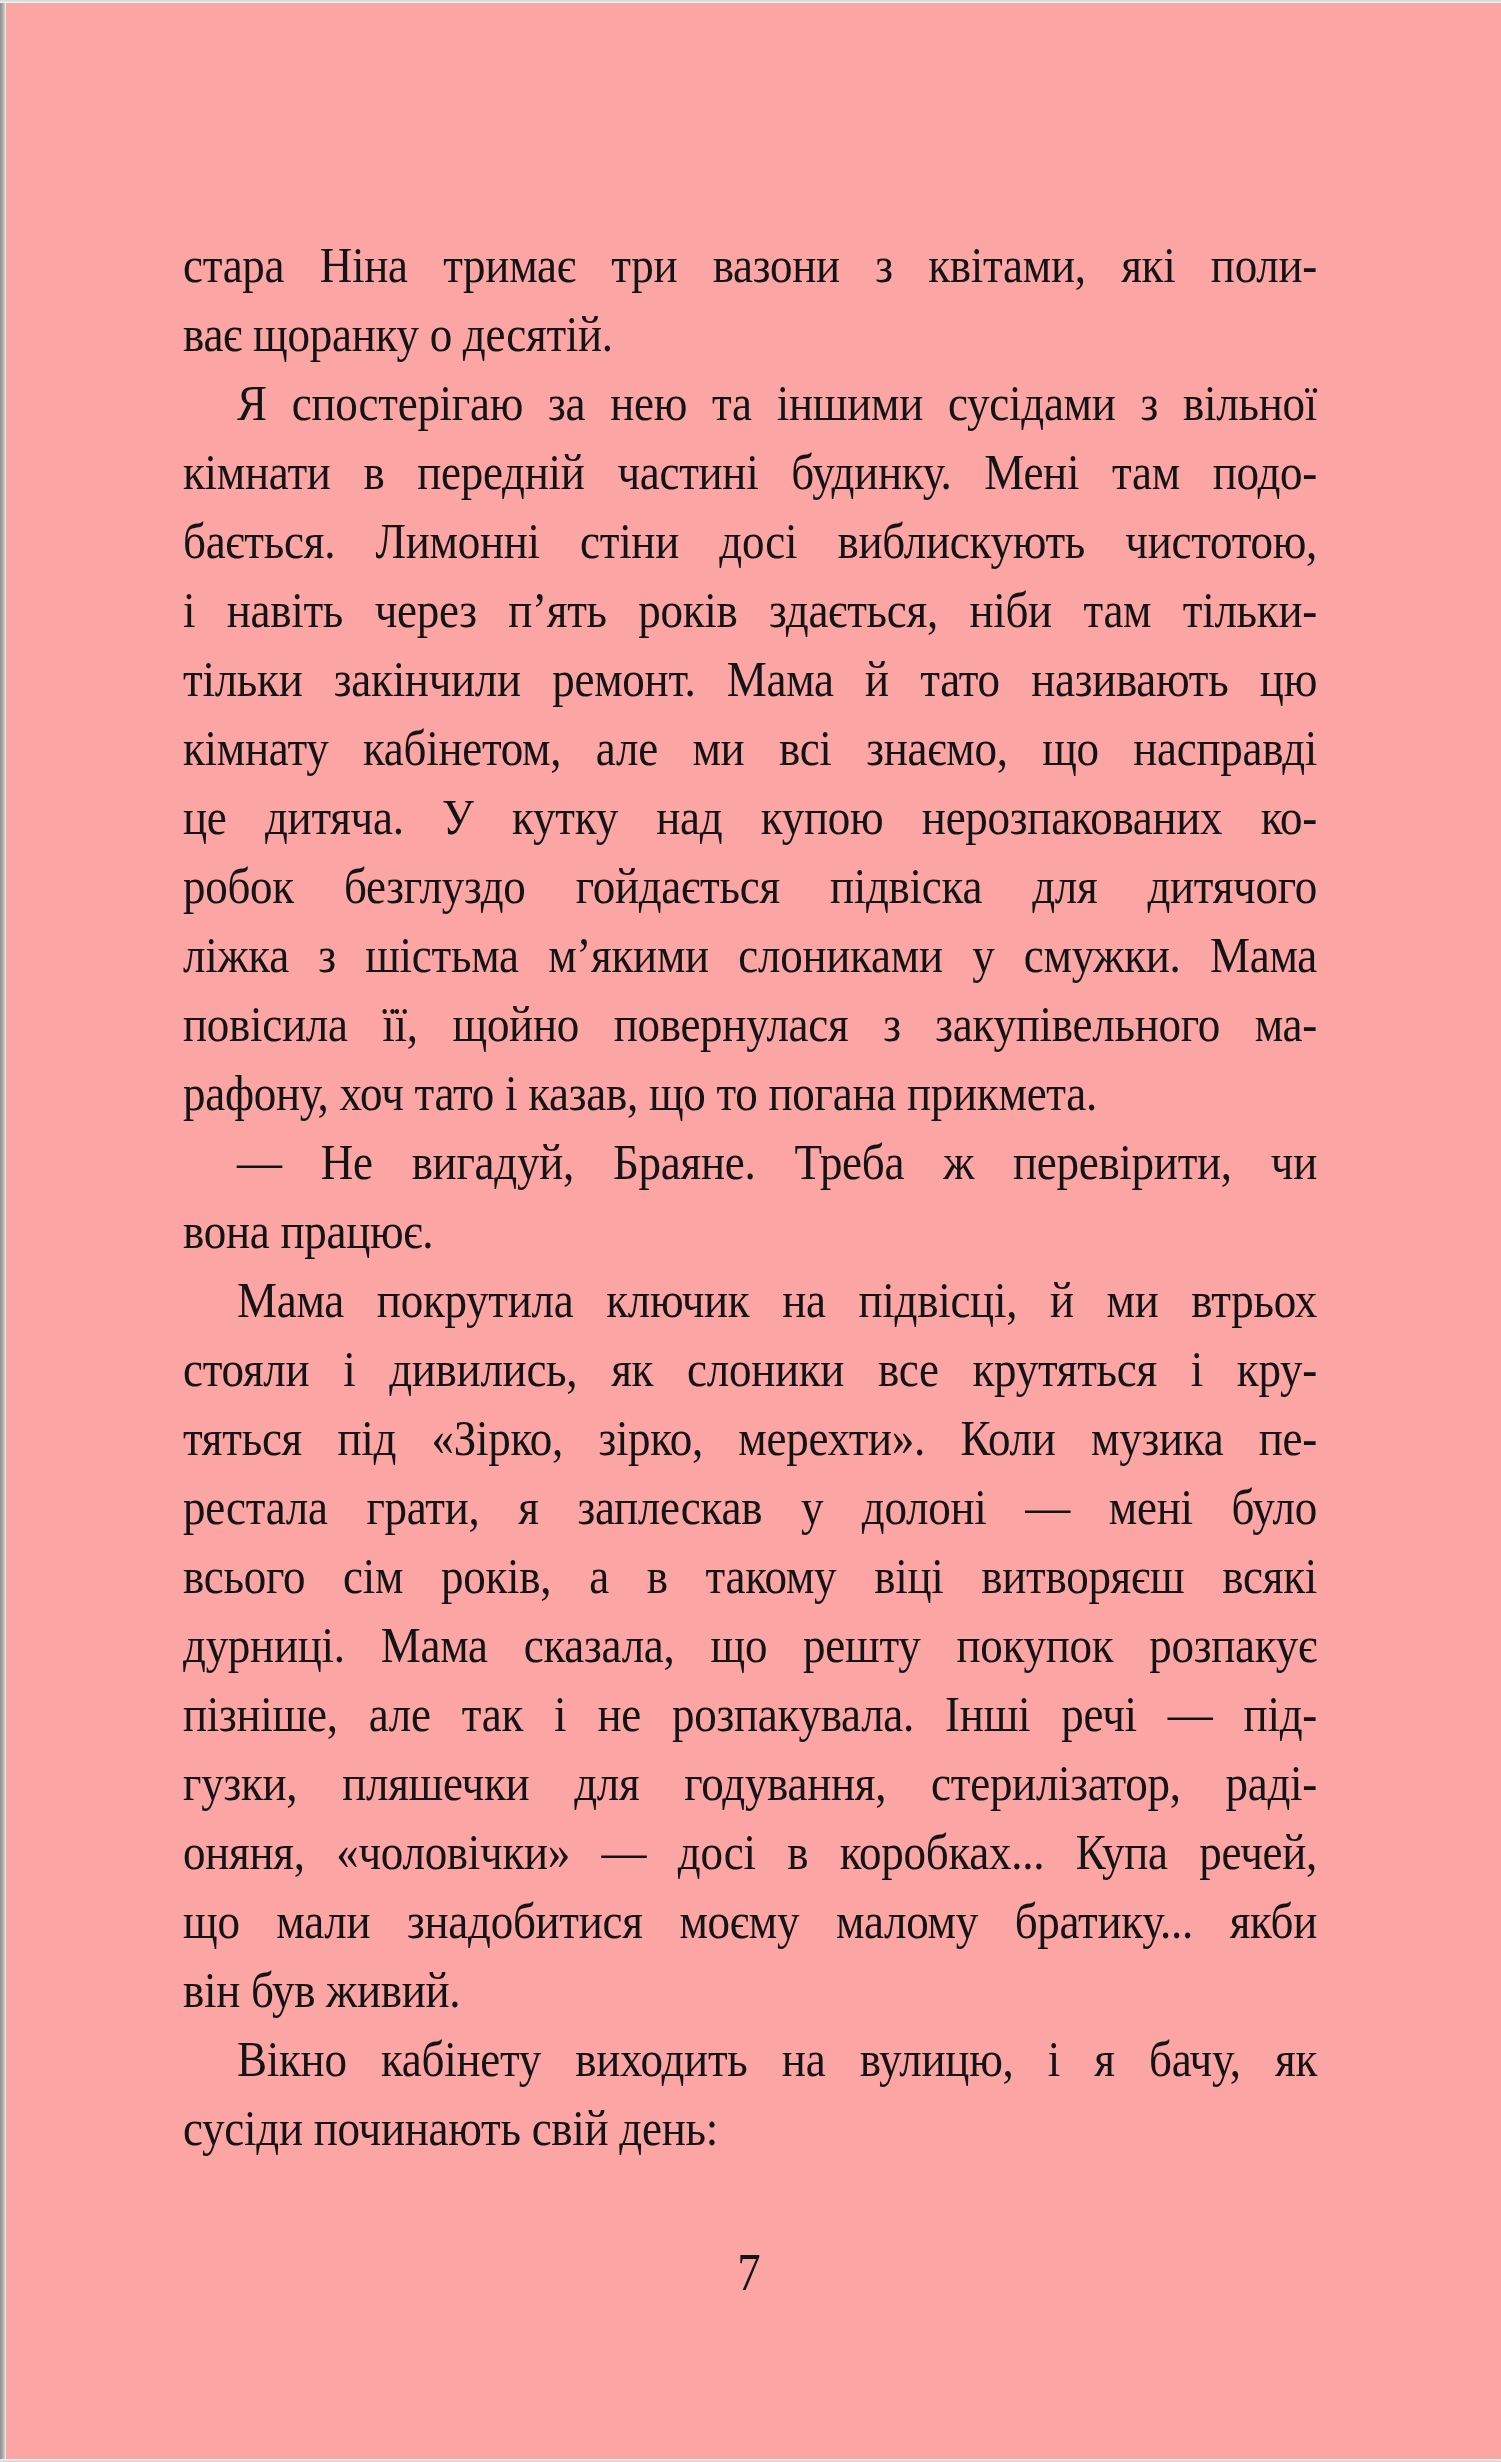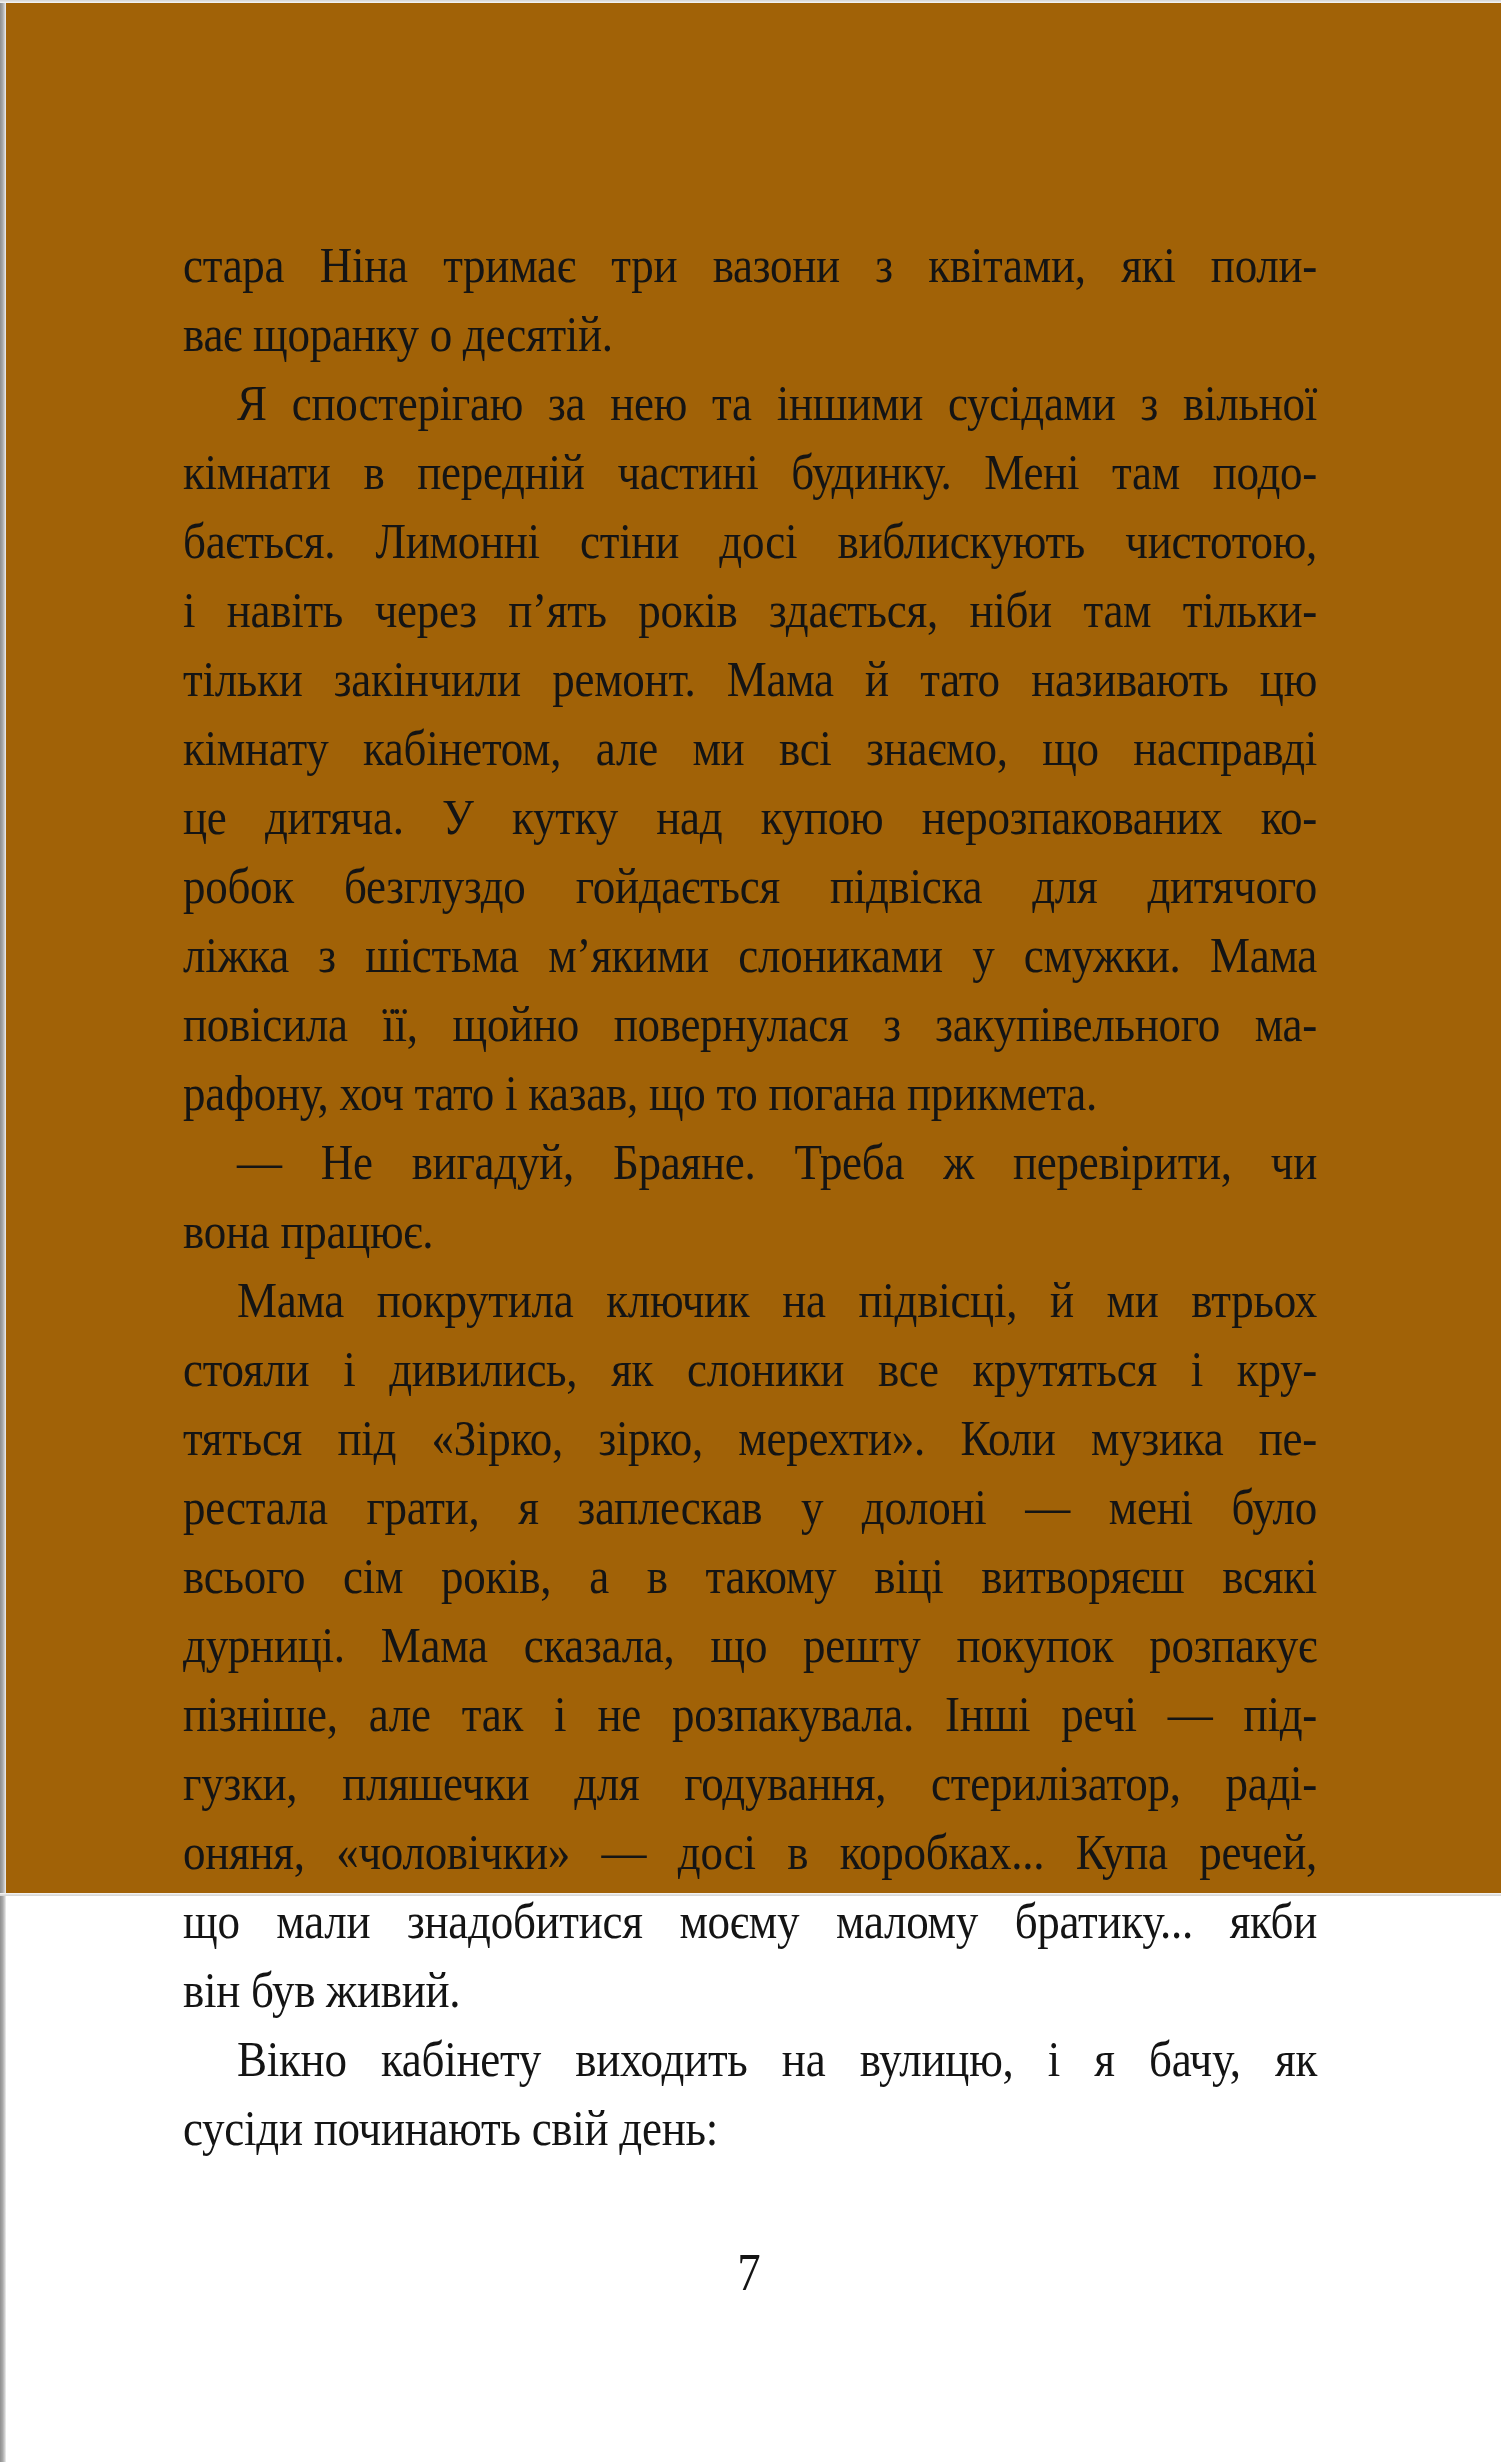--- a/index.html
+++ b/index.html
@@ -12,22 +12,22 @@
     height: 2462px;
     position: relative;
     overflow: hidden;
     font-family: "Liberation Serif", "DejaVu Serif", serif;
     color: #141414;
   }
   .page {
     position: absolute;
     left: 0; top: 0;
     width: 1501px;
-    height: 1896px;
-    background: #a16207;
+    height: 2462px;
+    background: #fca5a5;
     box-sizing: border-box;
   }
   .edge-left {
     position: absolute;
     left: 0; top: 0;
     width: 5.5px; height: 2462px;
     background: linear-gradient(to right, #8e8e8e 0%, #a9a9a9 45%, #d2d2d2 80%, #f2f2f2 100%);
   }
   .edge-top {
     position: absolute;

